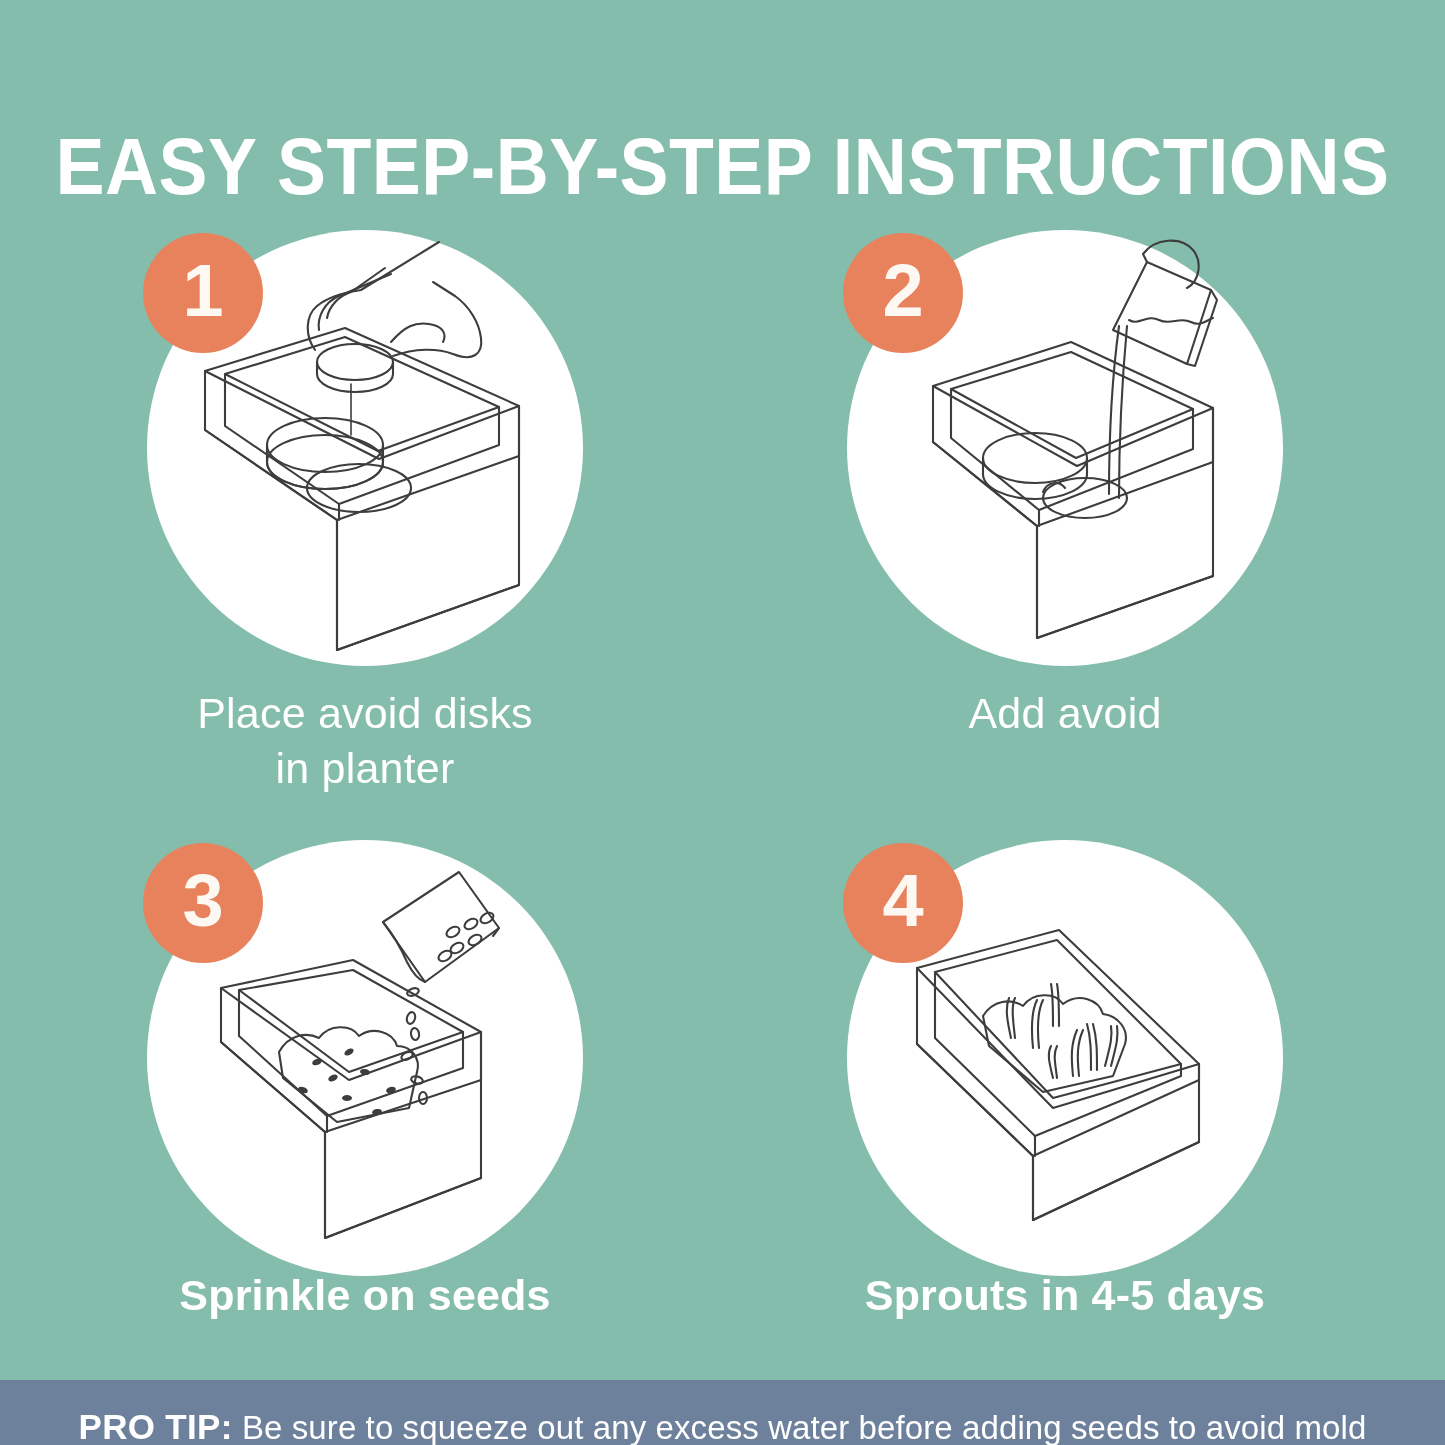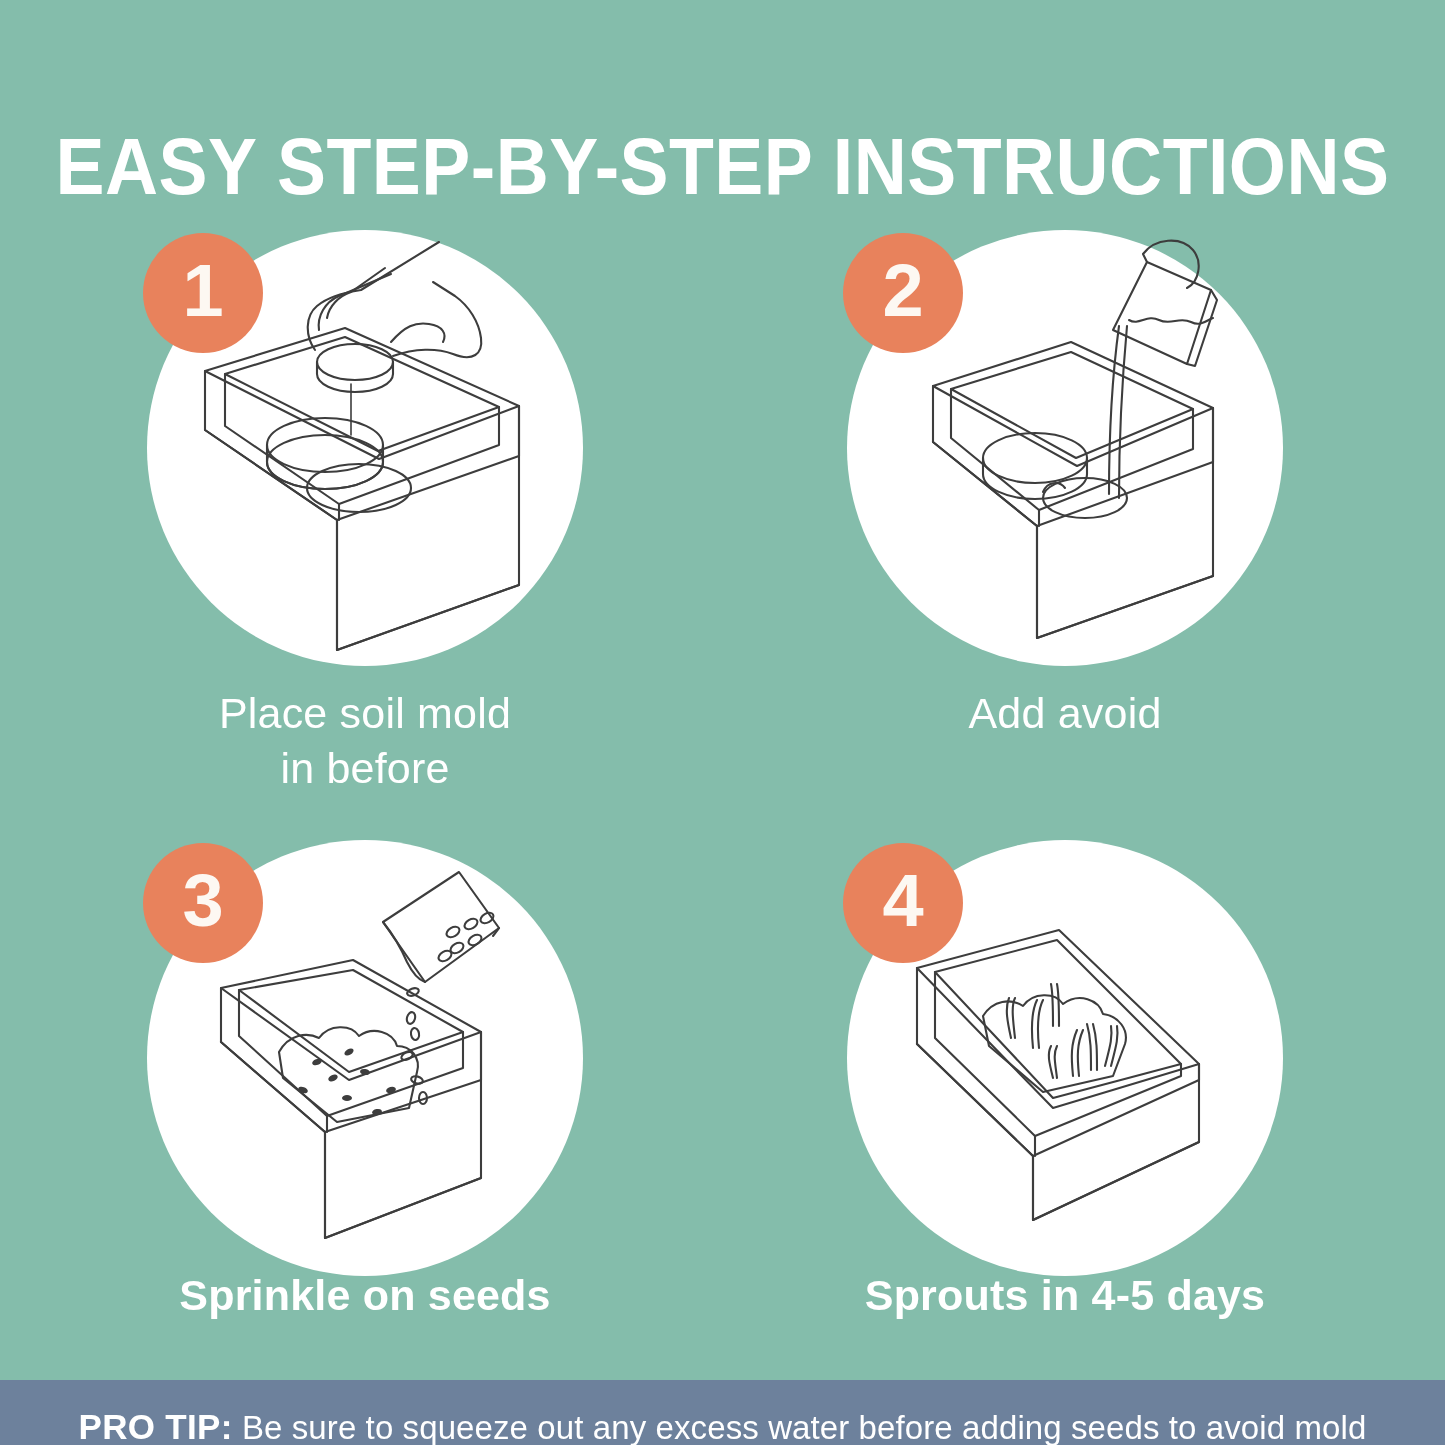--- a/index.html
+++ b/index.html
@@ -172,22 +172,22 @@
 
         <path d="M168 120 C158 106 158 86 170 76 C182 66 200 62 214 60 L292 12"></path>
         <path d="M172 100 C170 86 178 72 192 66 L244 44"></path>
         <path d="M180 88 C182 76 192 66 204 62 L238 38"></path>
         <path d="M244 112 C258 96 268 92 282 94 C296 96 300 104 296 112"></path>
         <path d="M246 126 C268 118 290 118 306 124 C326 132 336 124 334 108 C332 92 322 76 308 66 L286 52"></path>
       </svg>
     </div>
     <div class="badge">1</div>
     <div class="caption">
-      <div>Place soil mold</div>
-      <div>in before</div>
+      <div>Place avoid disks</div>
+      <div>in planter</div>
     </div>
   </div>
 
   <div class="step" id="step-2">
     <div class="circle"></div>
     <div class="art">
       <svg viewBox="0 0 436 436" width="436" height="436" fill="none" stroke="#3d3d3d" stroke-width="2.1" stroke-linecap="round" stroke-linejoin="round">
 
         <path d="M86 156 L224 112 L366 178 L230 236 Z"></path>
         <path d="M104 159 L224 122 L346 179 L229 228 Z"></path>

